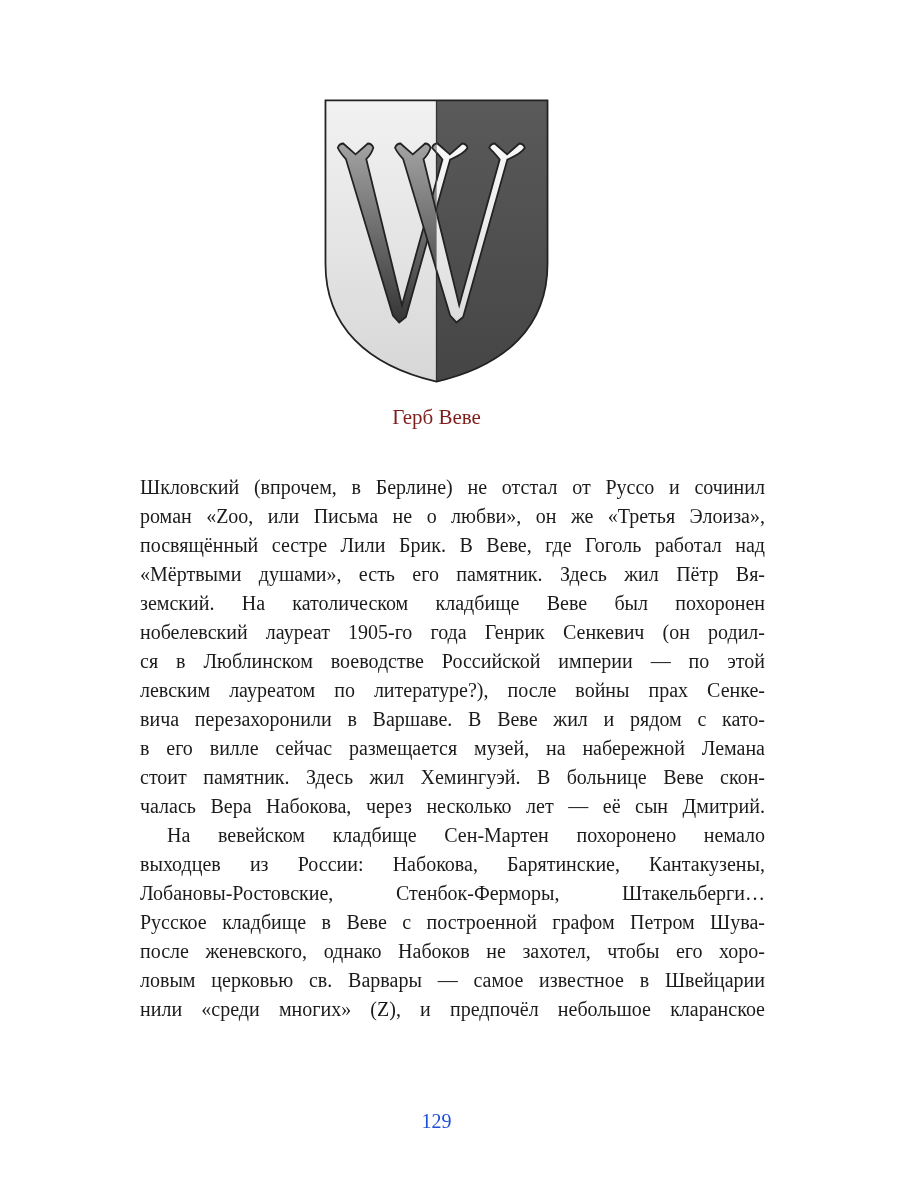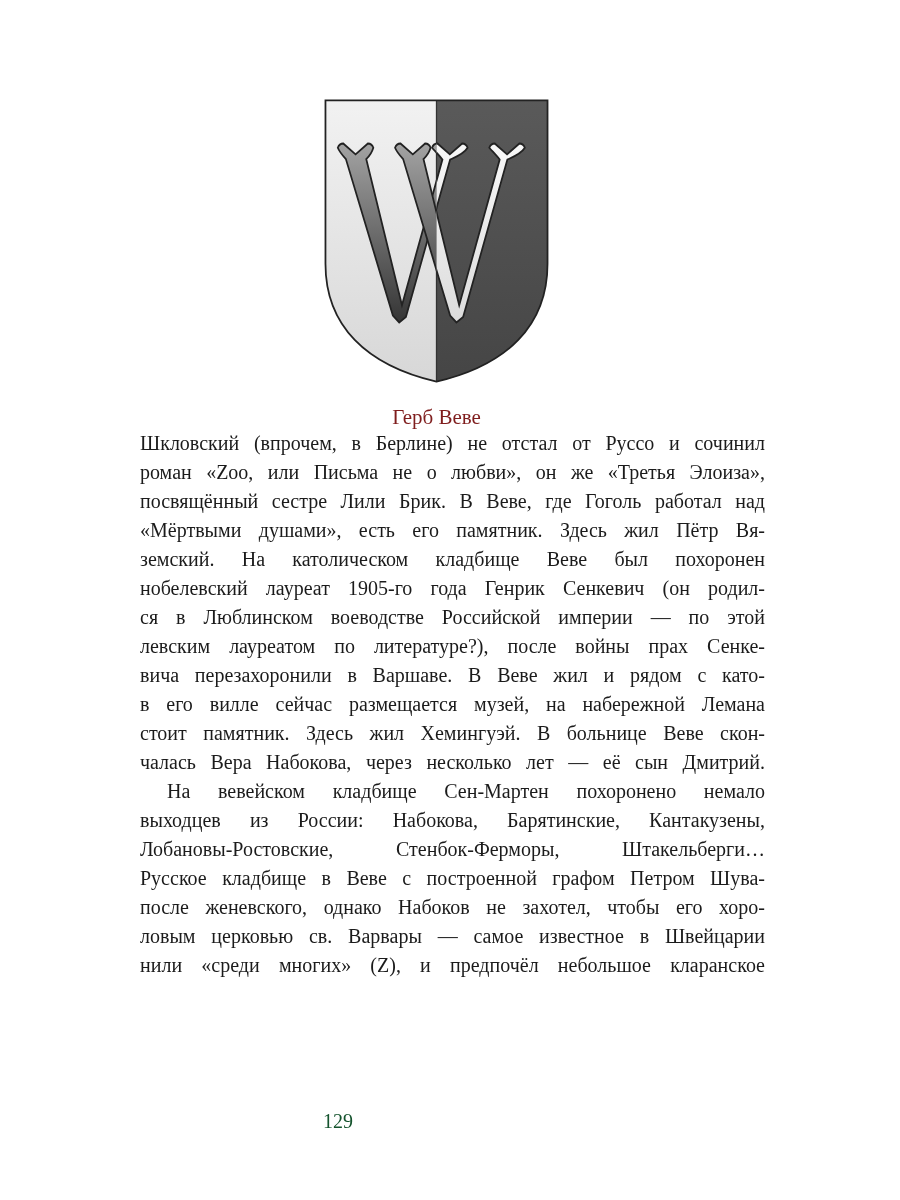--- a/index.html
+++ b/index.html
@@ -14,37 +14,38 @@
   .content{position:absolute;left:140px;top:0;width:625px;}
   .figure-block{margin:97px 0 0 183px;width:227px;}
   .figure-block svg{display:block;}
   .figcaption{
     margin-top:20px;
     text-align:center;
     font-size:21px;
     line-height:1.15;
     color:#7f1d1d;
   }
-  .body-text{}
+  .body-text{margin-top:44px;}
   .line{
     font-size:20px;
     line-height:29px;
     text-align:justify;
     text-align-last:justify;
     white-space:normal;
   }
   .line.indent{padding-left:27px;}
   .it{font-style:italic;}
   .page-number{
     position:absolute;
     top:1110px;
     left:323px;
     width:227px;
+    text-align:center;
     font-size:20px;
-    color:#14532d;
+    color:#1d4ed8;
   }
 </style>
 </head>
 <body>
 
 <div class="content">
 
   <figure class="figure-block" style="margin-block:97px 0;margin-inline:183px 0;padding:0">
     <svg viewBox="0 0 230 290" width="227" height="288" role="img" aria-label="Герб Веве">
       <defs>

